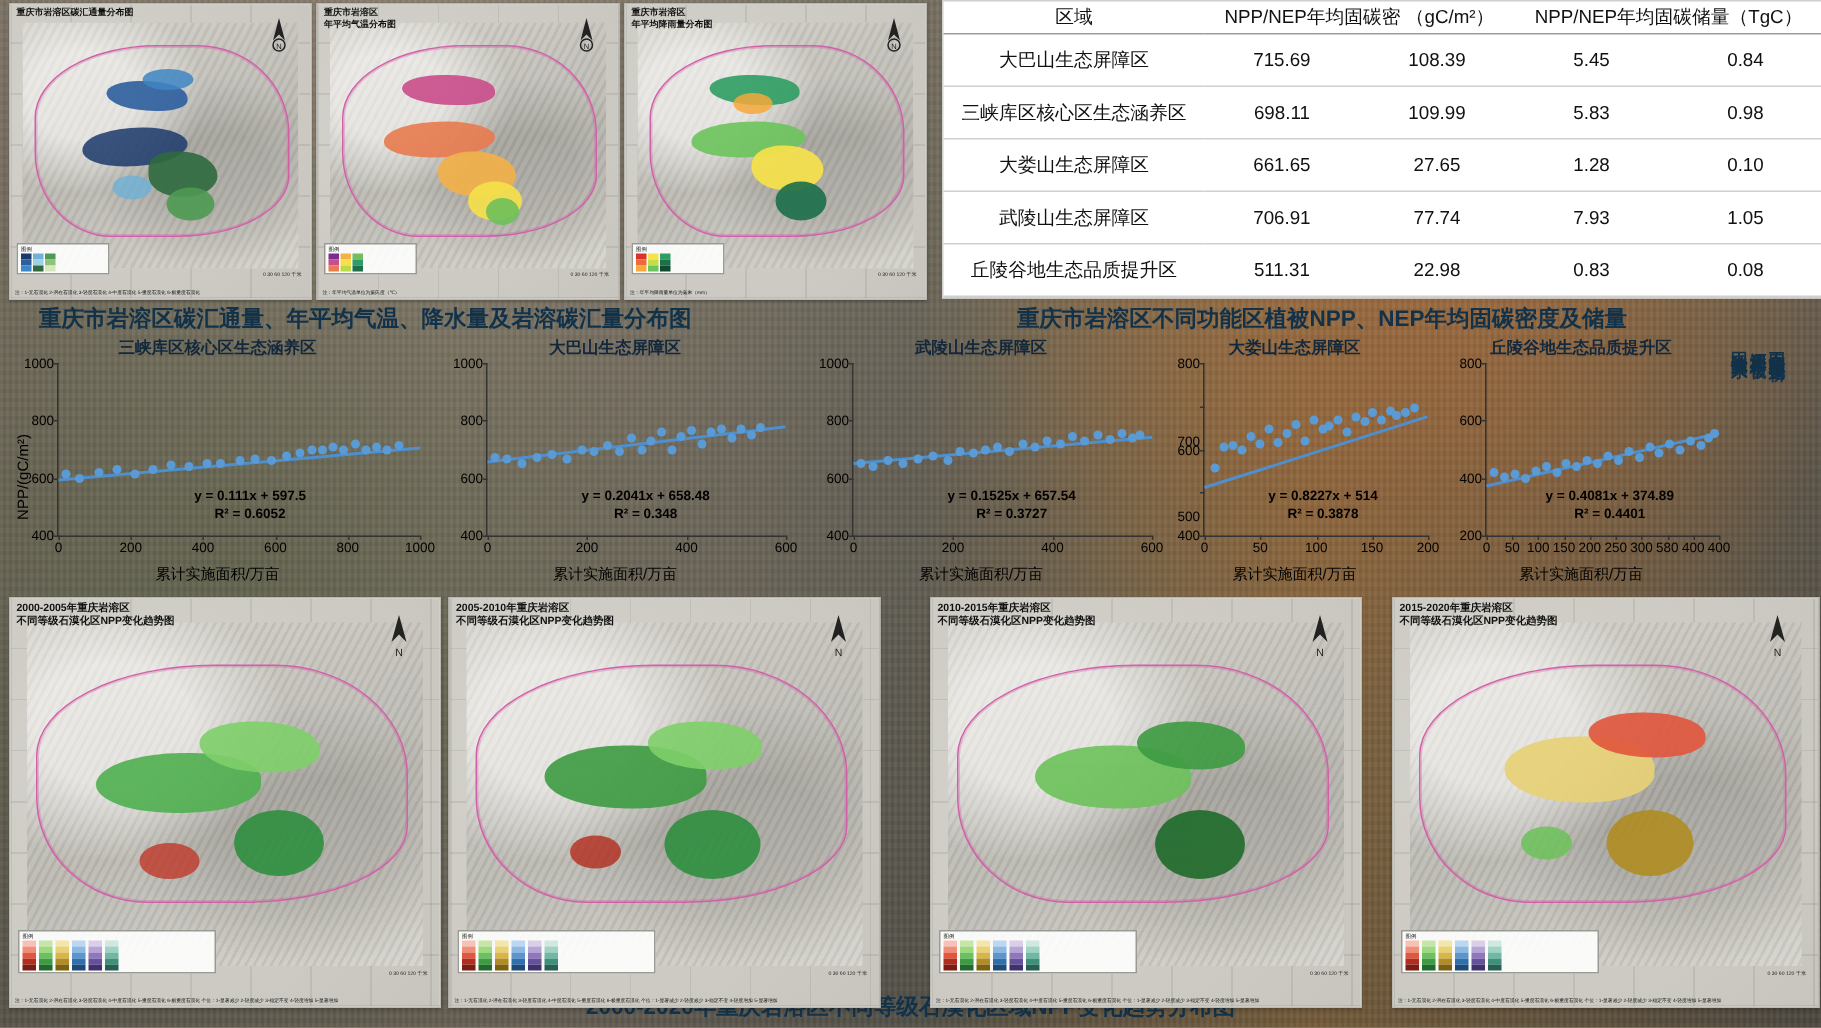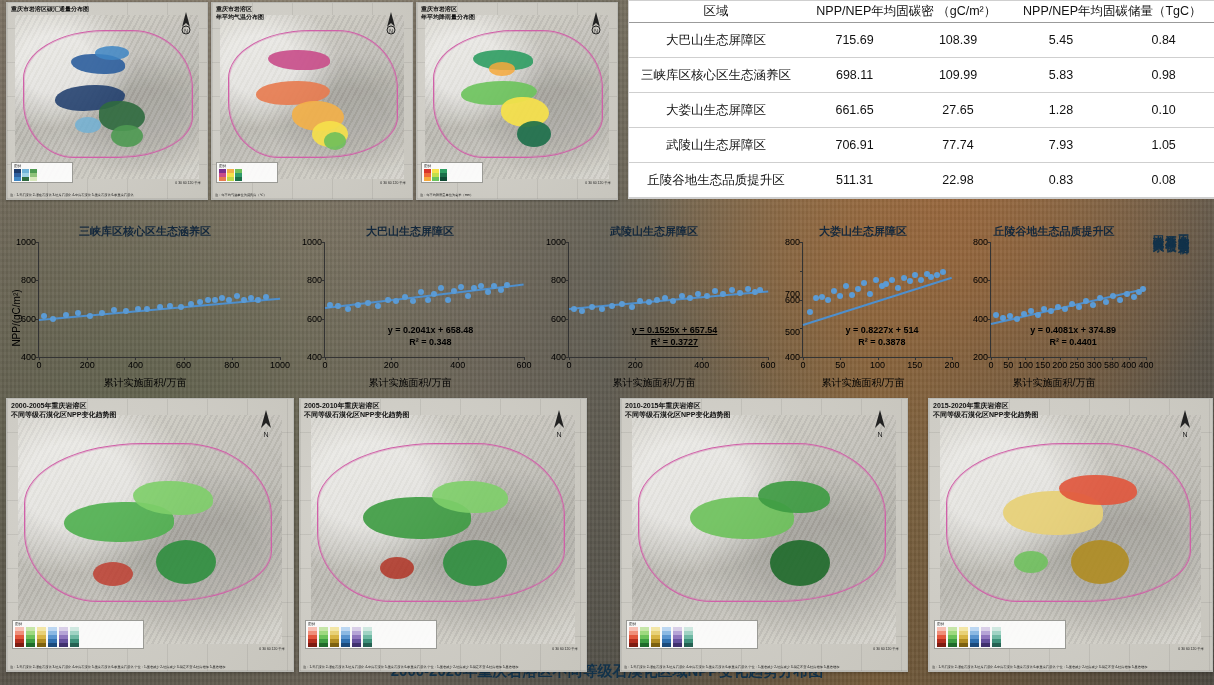--- a/index.html
+++ b/index.html
@@ -312,20 +312,22 @@
           <td>丘陵谷地生态品质提升区</td>
           <td>511.31</td>
           <td>22.98</td>
           <td>0.83</td>
           <td>0.08</td>
         </tr>
       </tbody>
     </table>
   </div>
 
+  <div class="caption cap-left">重庆市岩溶区碳汇通量、年平均气温、降水量及岩溶碳汇量分布图</div>
+  <div class="caption cap-right">重庆市岩溶区不同功能区植被NPP、NEP年均固碳密度及储量</div>
   <div class="caption cap-bottom">2000-2020年重庆岩溶区不同等级石漠化区域NPP变化趋势分布图</div>
 
   <div class="chartcard" style="left:4px;width:282px;">
     <div class="chart-inner">
       <div class="ch-title">三峡库区核心区生态涵养区</div>
       <div class="plot">
           <div class="ytick" style="top: 115px;">400</div>
           <div class="ytickmark" style="top: 115px;"></div>
           <div class="ytick" style="top: 76.6667px;">600</div>
           <div class="ytickmark" style="top: 76.6667px;"></div>
@@ -363,20 +365,22 @@
           <div class="pt" style="left: 161.47px; top: 59.8px;"></div>
           <div class="pt" style="left: 168.7px; top: 57.5px;"></div>
           <div class="pt" style="left: 175.93px; top: 57.5px;"></div>
           <div class="pt" style="left: 183.16px; top: 56.35px;"></div>
           <div class="pt" style="left: 190.39px; top: 58.2667px;"></div>
           <div class="pt" style="left: 197.62px; top: 54.4333px;"></div>
           <div class="pt" style="left: 204.85px; top: 57.5px;"></div>
           <div class="pt" style="left: 212.08px; top: 56.35px;"></div>
           <div class="pt" style="left: 219.31px; top: 57.5px;"></div>
           <div class="pt" style="left: 226.54px; top: 55.2px;"></div>
+          <div class="eq" style="left: 18%; width: 70%; bottom: 8%;">y = 0.111x + 597.5
+R² = 0.6052</div>
         </div>
       <div class="ylab" style="left:12px;top:96px;">NPP/(gC/m²)</div>
       <div class="xlab">累计实施面积/万亩</div>
     </div>
   </div>
 
   <div class="chartcard" style="left:290px;width:240px;">
     <div class="chart-inner">
       <div class="ch-title">大巴山生态屏障区</div>
       <div class="plot">
@@ -465,34 +469,34 @@
           <div class="pt" style="left: 121.058px; top: 55.5833px;"></div>
           <div class="pt" style="left: 129.35px; top: 52.1333px;"></div>
           <div class="pt" style="left: 137.642px; top: 53.6667px;"></div>
           <div class="pt" style="left: 145.933px; top: 49.45px;"></div>
           <div class="pt" style="left: 154.225px; top: 51.75px;"></div>
           <div class="pt" style="left: 162.517px; top: 48.3px;"></div>
           <div class="pt" style="left: 170.808px; top: 50.6px;"></div>
           <div class="pt" style="left: 179.1px; top: 46.7667px;"></div>
           <div class="pt" style="left: 185.733px; top: 49.8333px;"></div>
           <div class="pt" style="left: 190.708px; top: 47.5333px;"></div>
-          <div class="eq" style="left: 18%; width: 70%; bottom: 8%; text-decoration: underline;">y = 0.1525x + 657.54
+          <div class="eq" style="left: 18%; width: 70%; bottom: 8%;">y = 0.1525x + 657.54
 R² = 0.3727</div>
         </div>
       <div class="xlab">累计实施面积/万亩</div>
     </div>
   </div>
 
   <div class="chartcard" style="left:768px;width:190px;">
     <div class="chart-inner">
       <div class="ch-title">大娄山生态屏障区</div>
       <div class="plot">
           <div class="ytick" style="top: 115px;">400</div>
           <div class="ytickmark" style="top: 115px;"></div>
-          <div class="ytick" style="top: 90px;">500</div>
+          <div class="ytick" style="top: 102px;">500</div>
           <div class="ytickmark" style="top: 86.25px;"></div>
           <div class="ytick" style="top: 57.5px;">600</div>
           <div class="ytickmark" style="top: 57.5px;"></div>
           <div class="ytick" style="top: 20px; margin-top: 32px;">700</div>
           <div class="ytickmark" style="top: 28.75px;"></div>
           <div class="ytick" style="top: 0px;">800</div>
           <div class="ytickmark" style="top: 0px;"></div>
           <div class="xtick" style="left: 0px;">0</div>
           <div class="tickmark" style="left: 0px;"></div>
           <div class="xtick" style="left: 37.25px;">50</div>

